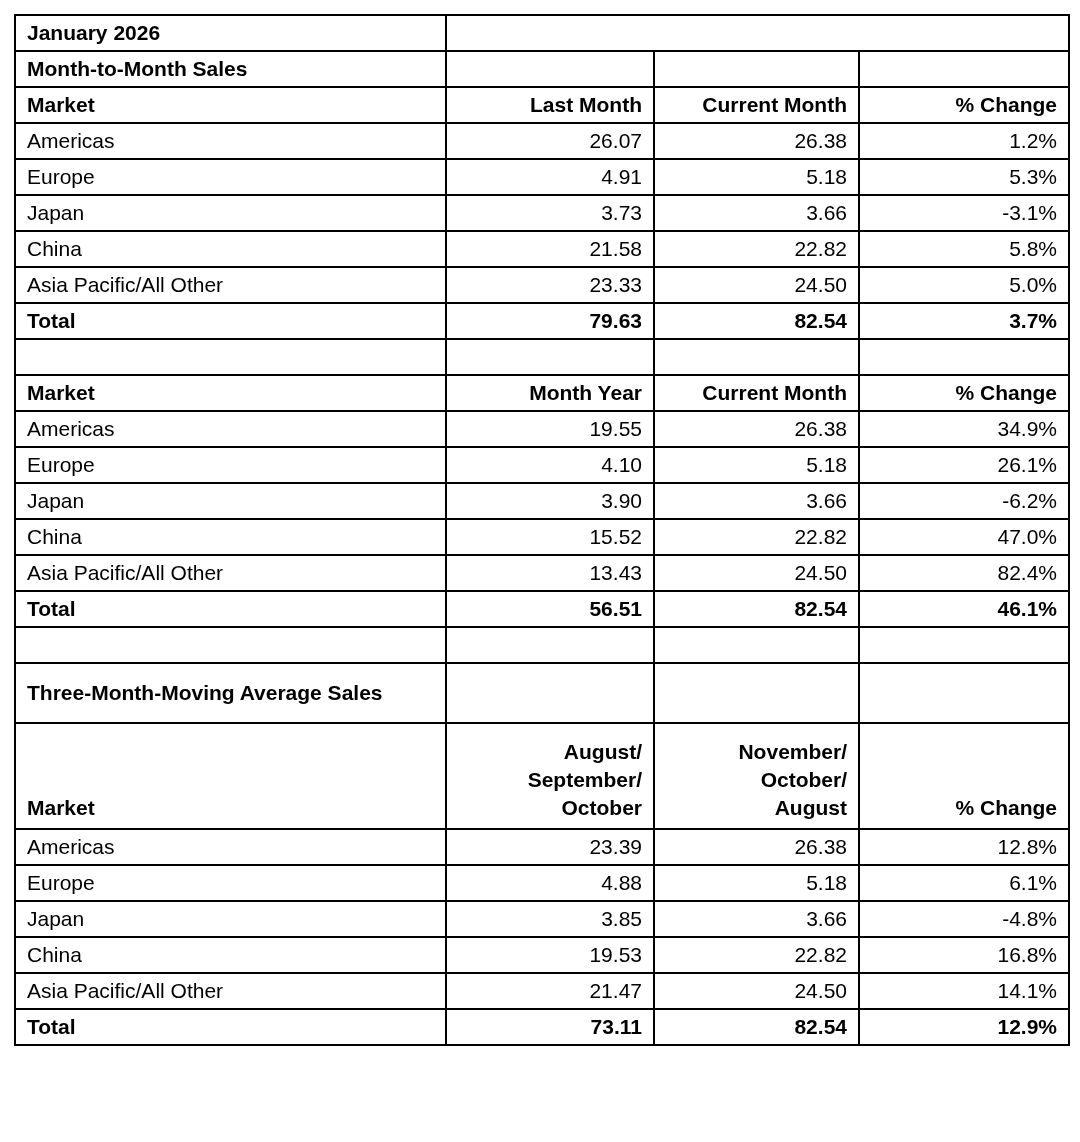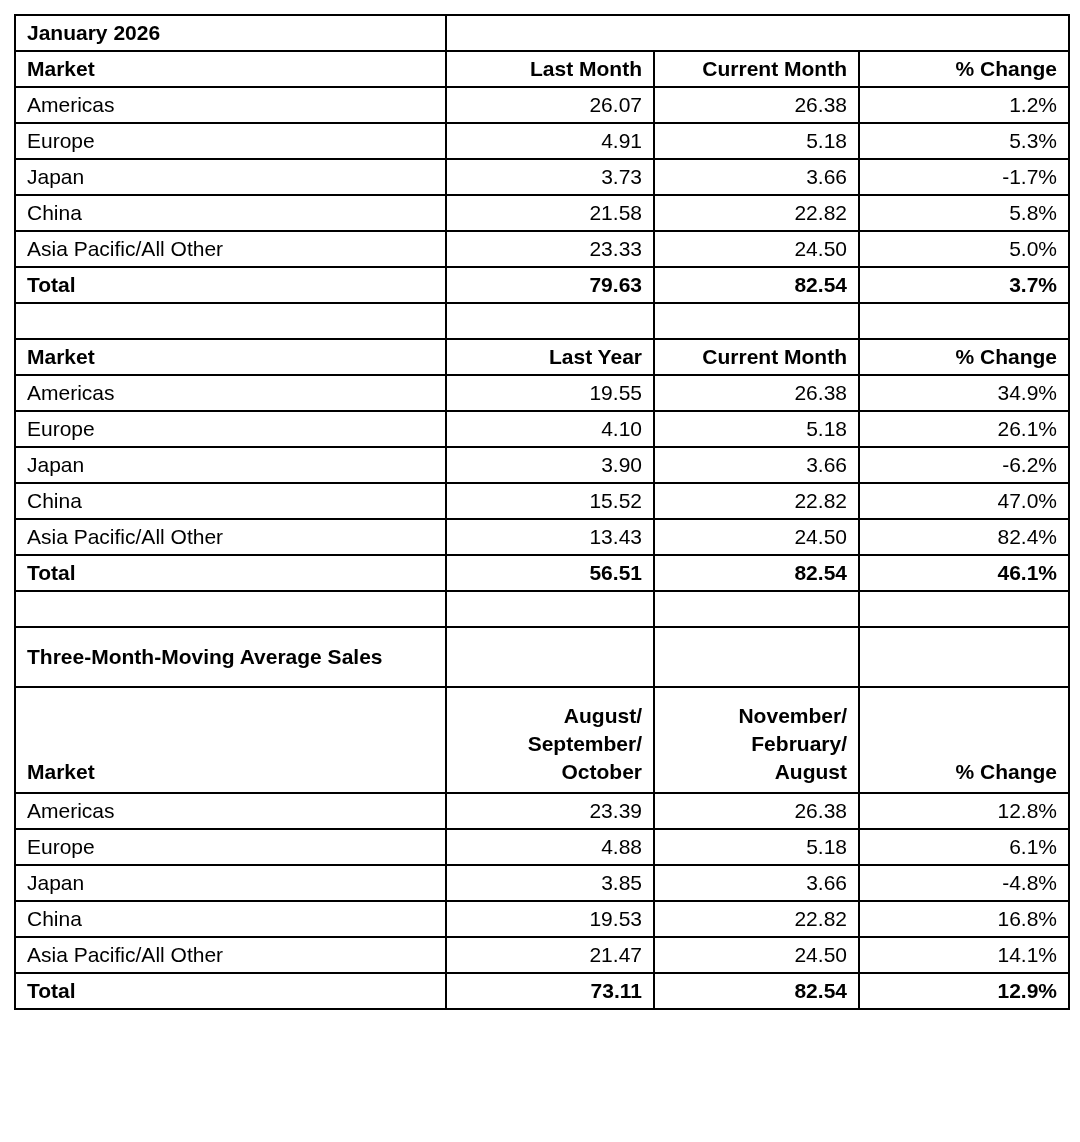--- a/index.html
+++ b/index.html
@@ -58,20 +58,26 @@
       <col style="width:210px">
     </colgroup>
     <tbody>
 
       <tr>
         <td class="b">January 2026</td>
         <td colspan="3"></td>
       </tr>
 
       <tr>
+        <td class="b">Month-to-Month Sales</td>
+        <td></td>
+        <td></td>
+        <td></td>
+      </tr>
+      <tr>
         <td class="b">Market</td>
         <td class="b num">Last Month</td>
         <td class="b num">Current Month</td>
         <td class="b num">% Change</td>
       </tr>
       <tr>
         <td>Americas</td>
         <td class="num">26.07</td>
         <td class="num">26.38</td>
         <td class="num">1.2%</td>
@@ -79,21 +85,21 @@
       <tr>
         <td>Europe</td>
         <td class="num">4.91</td>
         <td class="num">5.18</td>
         <td class="num">5.3%</td>
       </tr>
       <tr>
         <td>Japan</td>
         <td class="num">3.73</td>
         <td class="num">3.66</td>
-        <td class="num">-1.7%</td>
+        <td class="num">-3.1%</td>
       </tr>
       <tr>
         <td>China</td>
         <td class="num">21.58</td>
         <td class="num">22.82</td>
         <td class="num">5.8%</td>
       </tr>
       <tr>
         <td>Asia Pacific/All Other</td>
         <td class="num">23.33</td>
@@ -108,21 +114,21 @@
       </tr>
       <tr class="spacer-row">
         <td></td>
         <td></td>
         <td></td>
         <td></td>
       </tr>
 
       <tr>
         <td class="b">Market</td>
-        <td class="b num">Last Year</td>
+        <td class="b num">Month Year</td>
         <td class="b num">Current Month</td>
         <td class="b num">% Change</td>
       </tr>
       <tr>
         <td>Americas</td>
         <td class="num">19.55</td>
         <td class="num">26.38</td>
         <td class="num">34.9%</td>
       </tr>
       <tr>
@@ -172,21 +178,21 @@
       </tr>
       <tr class="hdr3-row">
         <td class="b">Market</td>
         <td class="b num">
           <div>August/</div>
           <div>September/</div>
           <div>October</div>
         </td>
         <td class="b num">
           <div>November/</div>
-          <div>February/</div>
+          <div>October/</div>
           <div>August</div>
         </td>
         <td class="b num">% Change</td>
       </tr>
       <tr>
         <td>Americas</td>
         <td class="num">23.39</td>
         <td class="num">26.38</td>
         <td class="num">12.8%</td>
       </tr>

